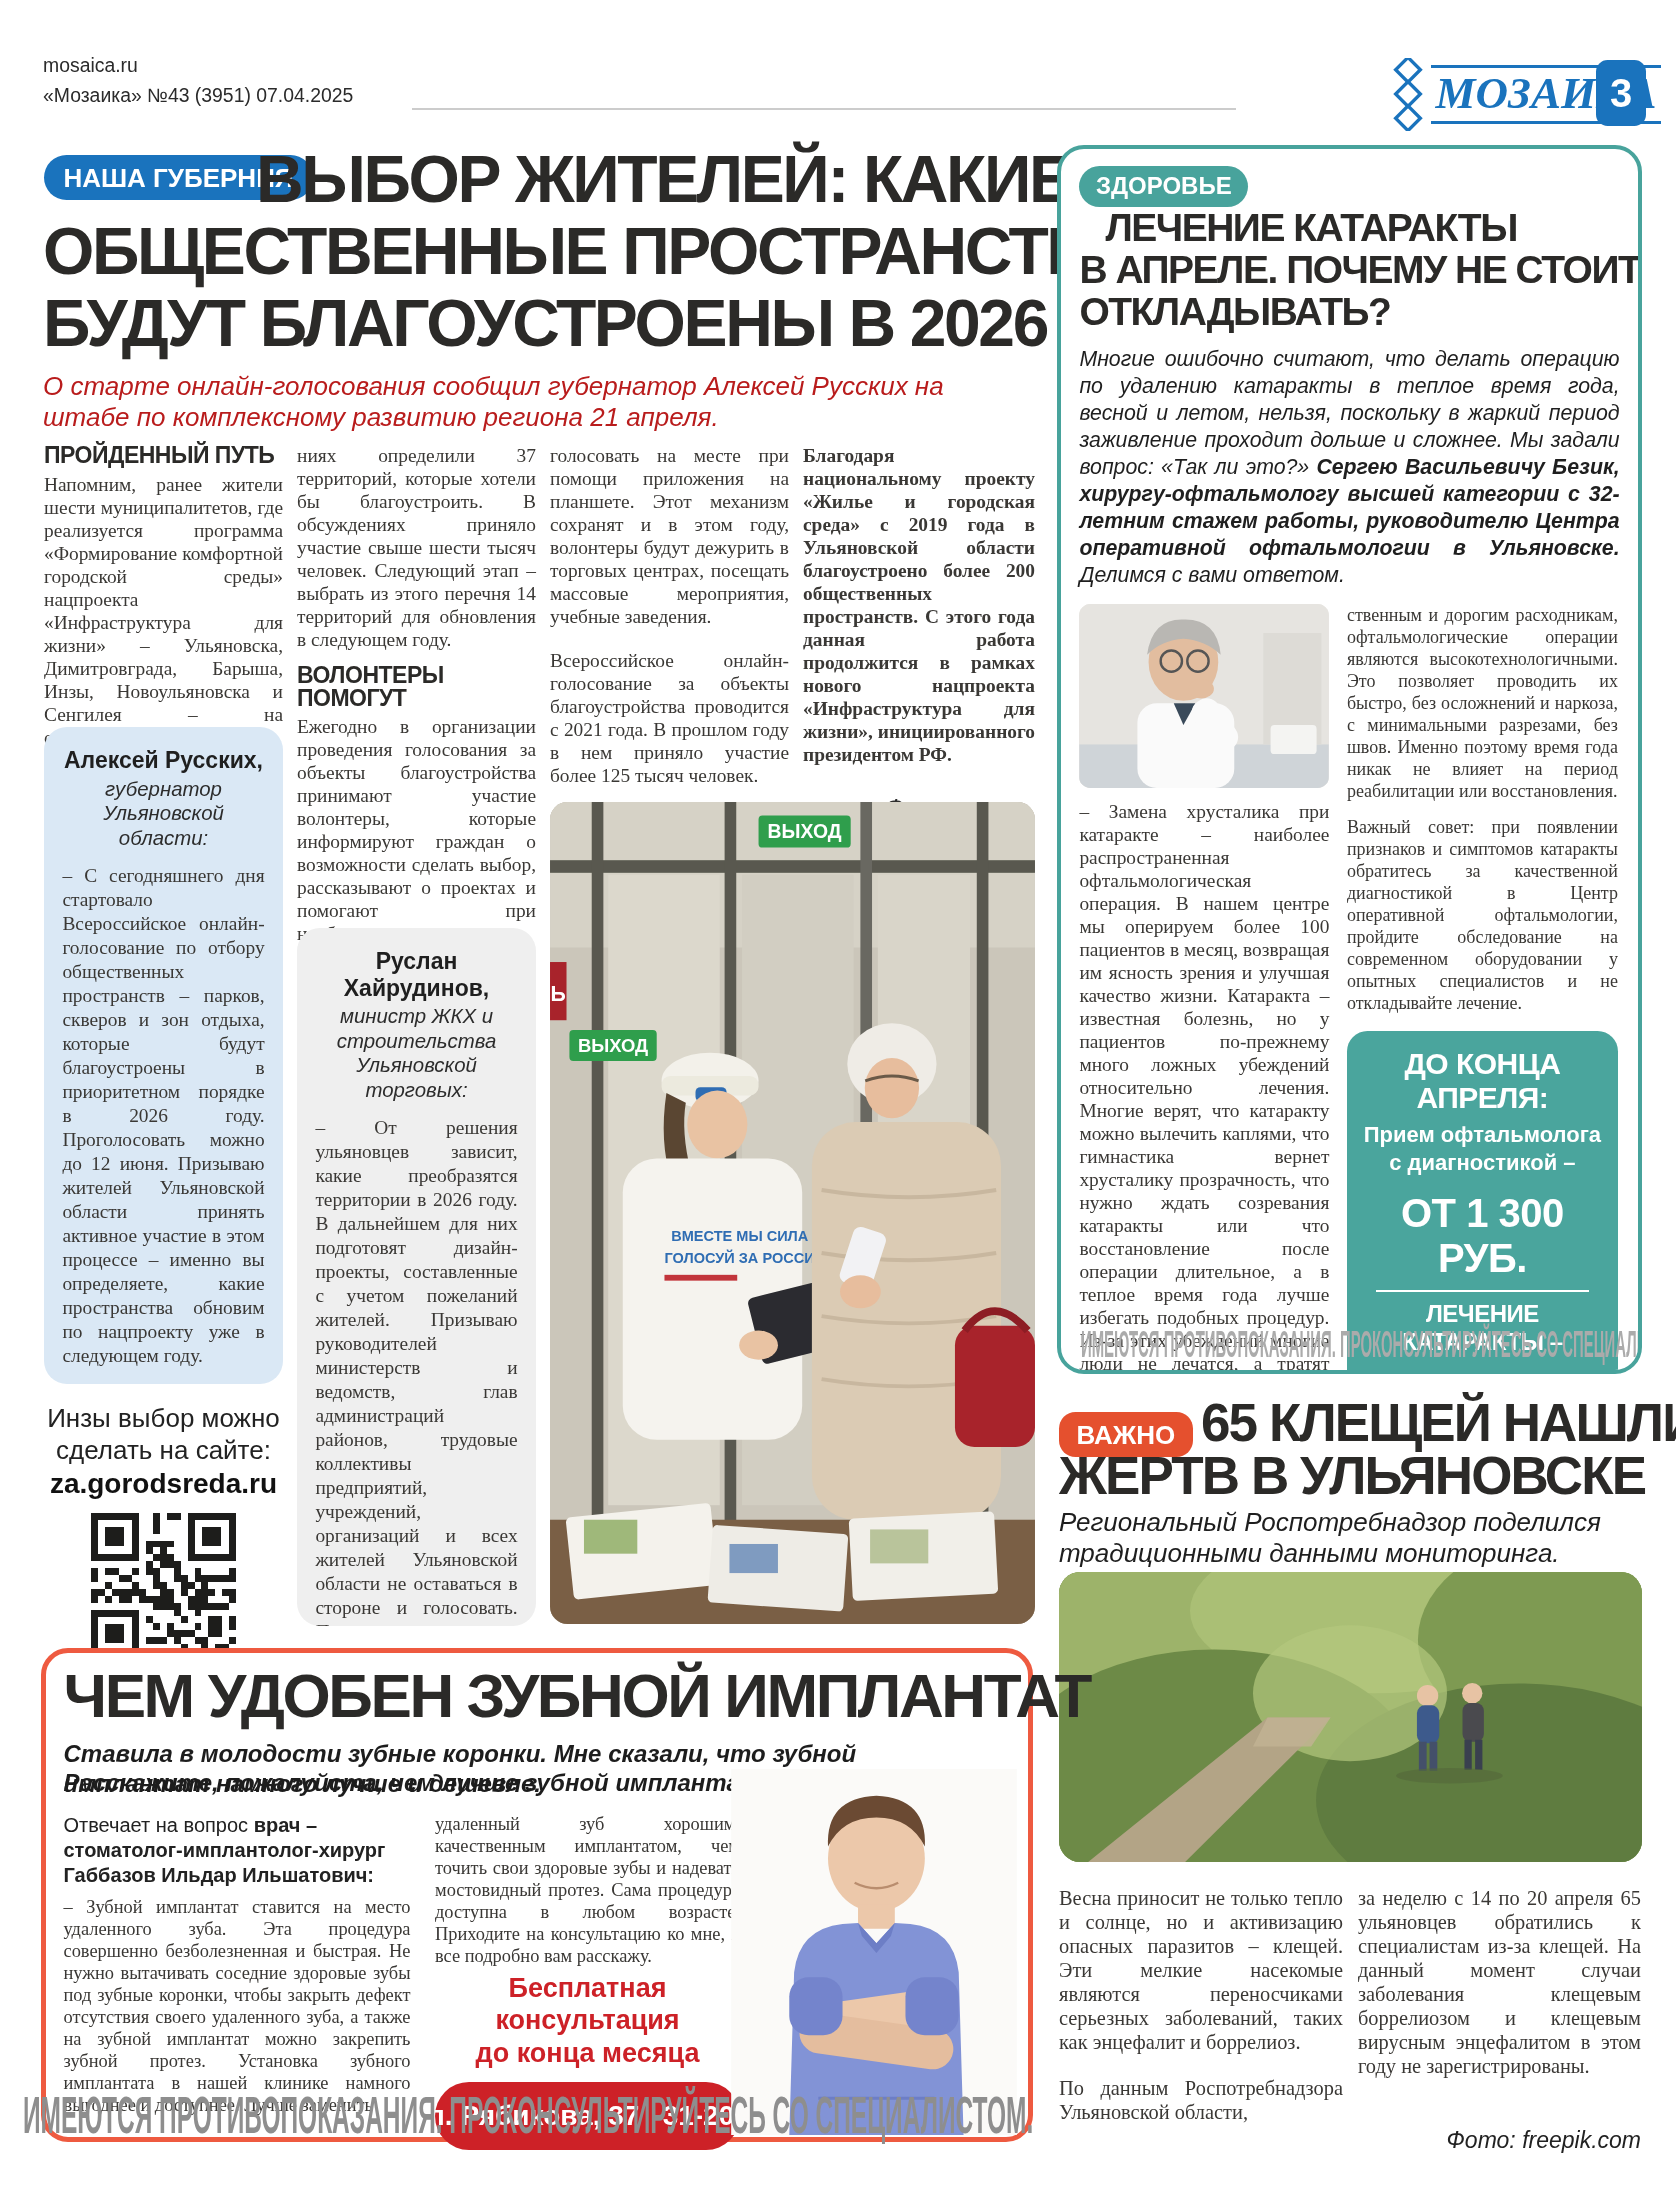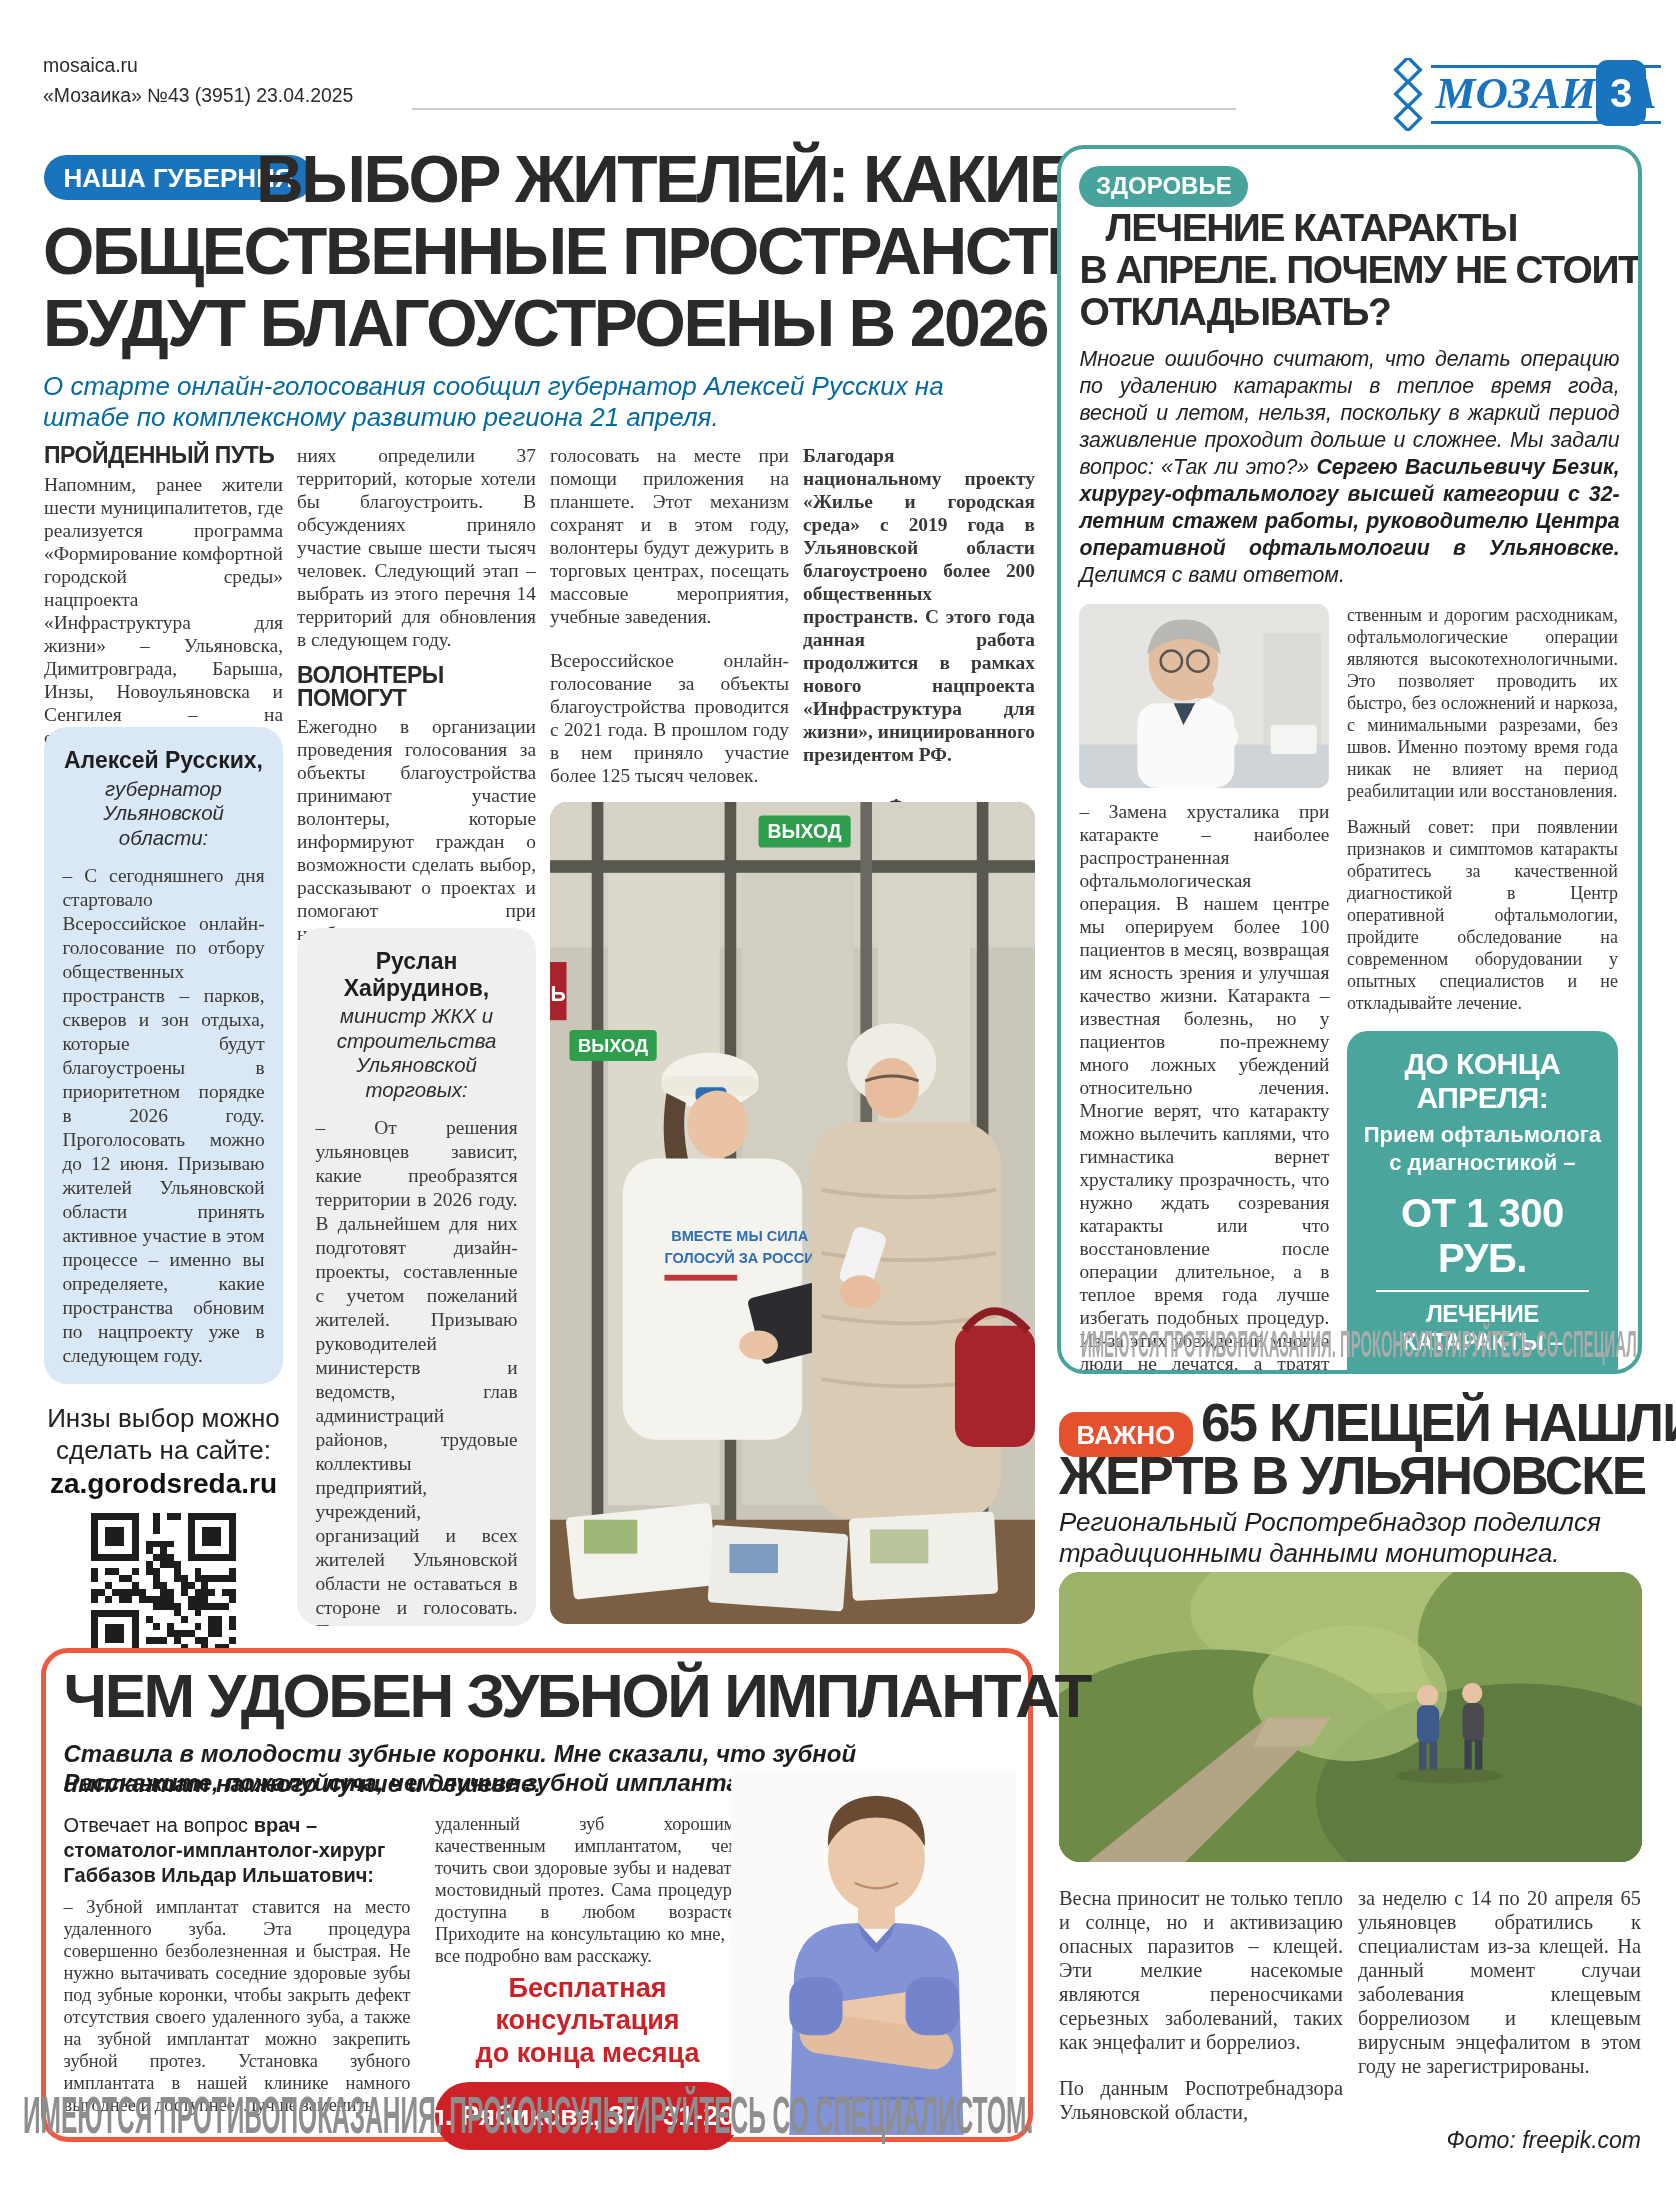--- a/index.html
+++ b/index.html
@@ -22,21 +22,21 @@
   .pnum{left:1596px;top:60px;width:50px;height:66px;background:var(--blue,#1a73bd);
         border-radius:11.6px;color:#fff;font-weight:700;font-size:40px;
         display:flex;align-items:center;justify-content:center}
 
   
   .badge{display:inline-block;color:#fff;font-weight:700;line-height:1;border-radius:24px}
   .badge-gub{left:44px;top:155px;background:var(--blue,#1a73bd);font-size:26px;padding:9.7px 19.4px}
   .hl{font-weight:700;color:#2b2a28;letter-spacing:-2.4px;line-height:1.02;white-space:nowrap}
   .hl-main{font-size:66px}
   .hl1{left:256px;top:146px}.hl2{left:43px;top:218px}.hl3{left:43px;top:290px}
-  .subhead{left:43px;top:371px;width:992px;font-style:italic;font-size:26px;line-height:1.2;color:#0369a1}
+  .subhead{left:43px;top:371px;width:992px;font-style:italic;font-size:26px;line-height:1.2;color:#b91c1c}
   .col{width:239px;font-size:19.4px;line-height:23px}
   .c1{left:44px;top:444px}.c2{left:297px;top:444px}.c3{left:550px;top:444px}
   .c4{left:803px;top:444px;width:232px}
   .colhead{font-family:"Liberation Sans",sans-serif;font-weight:700;font-size:23px;
            color:#2b2a28;letter-spacing:-0.5px;margin-bottom:5.8px}
   .c2 .colhead{margin-top:12.6px}
   .c3 p + p{margin-top:21.3px}
   .c4 .lead{font-weight:700}
   .pcredit{margin-top:27px;font-family:"Liberation Sans",sans-serif;font-style:italic;
            font-size:22px;text-align:center;color:#2e2e2e;line-height:1.25}
@@ -129,21 +129,21 @@
   .ad-photo{position:absolute;right:10.7px;top:116px;width:286px;height:366px;overflow:hidden}
   .ad-disc{left:23px;top:2095px;font-size:35px;transform:scale(0.70,1.5);color:#8e8e8e}
   svg{display:block}
 </style>
 </head>
 <body>
 
 <div class="page">
 
   <div class="abs hdr-site sans">mosaica.ru</div>
-  <div class="abs hdr-issue sans">«Мозаика» №43 (3951) 23.04.2025</div>
+  <div class="abs hdr-issue sans">«Мозаика» №43 (3951) 07.04.2025</div>
   <div class="abs hdr-line"></div>
   <div class="abs logo">
     <span>
       <svg width="32" height="73" viewBox="0 0 66 150">
         <rect x="15" y="6" width="36" height="36" transform="rotate(45 33 24)" fill="none" stroke="#1a73bd" stroke-width="7"></rect>
         <rect x="15" y="56" width="36" height="36" transform="rotate(45 33 74)" fill="none" stroke="#1a73bd" stroke-width="7"></rect>
         <rect x="15" y="106" width="36" height="36" transform="rotate(45 33 124)" fill="none" stroke="#1a73bd" stroke-width="7"></rect>
       </svg>
     </span>
     <span class="logo-txt">МОЗАИКА</span>

